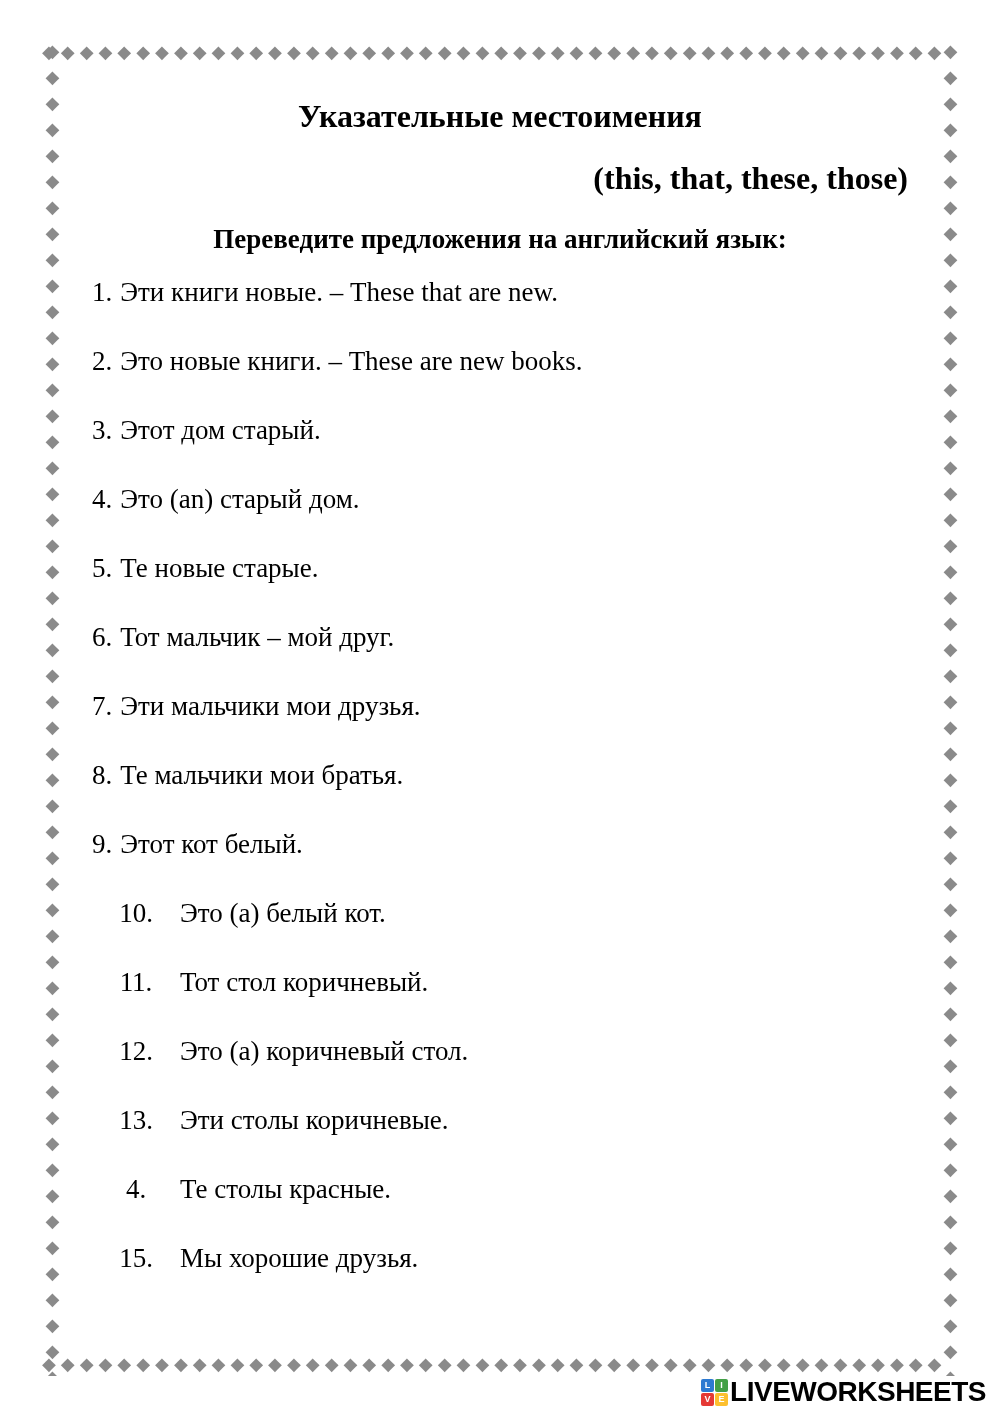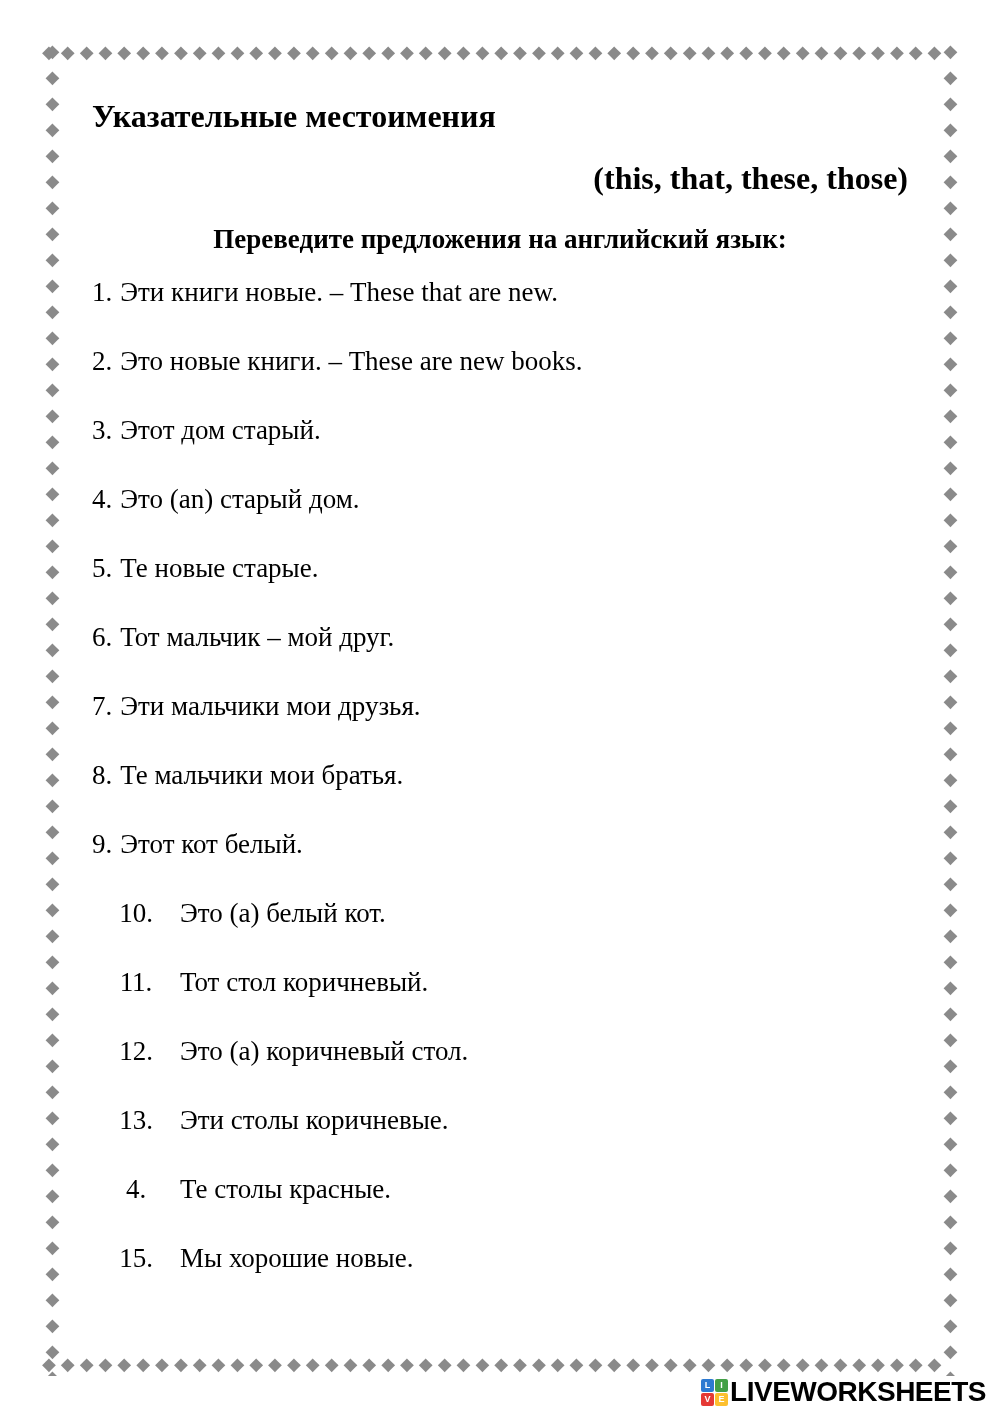--- a/index.html
+++ b/index.html
@@ -36,21 +36,21 @@
   .border-left{left:40px;}
   .border-right{right:38px;}
   
   .content{
     position:absolute;
     left:92px;right:92px;top:0;
   }
   h1.title{
     margin:96px 0 0;
     font-size:32px;line-height:40px;
-    font-weight:bold;text-align:left;
+    font-weight:bold;text-align:center;
   }
   h2.subtitle{
     margin:22px 0 0;
     font-size:32px;line-height:40px;
     font-weight:bold;text-align:right;
   }
   h3.instruction{
     margin:24px 0 0;
     font-size:27px;line-height:34px;
     font-weight:bold;text-align:center;
@@ -115,21 +115,21 @@
       <li><span class="num">5.</span><span class="txt">Те новые старые.</span></li>
       <li><span class="num">6.</span><span class="txt">Тот мальчик – мой друг.</span></li>
       <li><span class="num">7.</span><span class="txt">Эти мальчики мои друзья.</span></li>
       <li><span class="num">8.</span><span class="txt">Те мальчики мои братья.</span></li>
       <li><span class="num">9.</span><span class="txt">Этот кот белый.</span></li>
       <li class="tabbed"><span class="num">10.</span><span class="txt">Это (a) белый кот.</span></li>
       <li class="tabbed"><span class="num">11.</span><span class="txt">Тот стол коричневый.</span></li>
       <li class="tabbed"><span class="num">12.</span><span class="txt">Это (a) коричневый стол.</span></li>
       <li class="tabbed"><span class="num">13.</span><span class="txt">Эти столы коричневые.</span></li>
       <li class="tabbed"><span class="num">4.</span><span class="txt">Те столы красные.</span></li>
-      <li class="tabbed"><span class="num">15.</span><span class="txt">Мы хорошие новые.</span></li>
+      <li class="tabbed"><span class="num">15.</span><span class="txt">Мы хорошие друзья.</span></li>
     </ol>
   </div>
 
   <div class="logo">
     <span class="logo-grid">
       <span class="tile" style="background-color: rgb(45, 122, 209);">L</span>
       <span class="tile" style="background-color: rgb(67, 160, 71);">I</span>
       <span class="tile" style="background-color: rgb(229, 57, 53);">V</span>
       <span class="tile" style="background-color: rgb(253, 192, 47);">E</span>
     </span>

